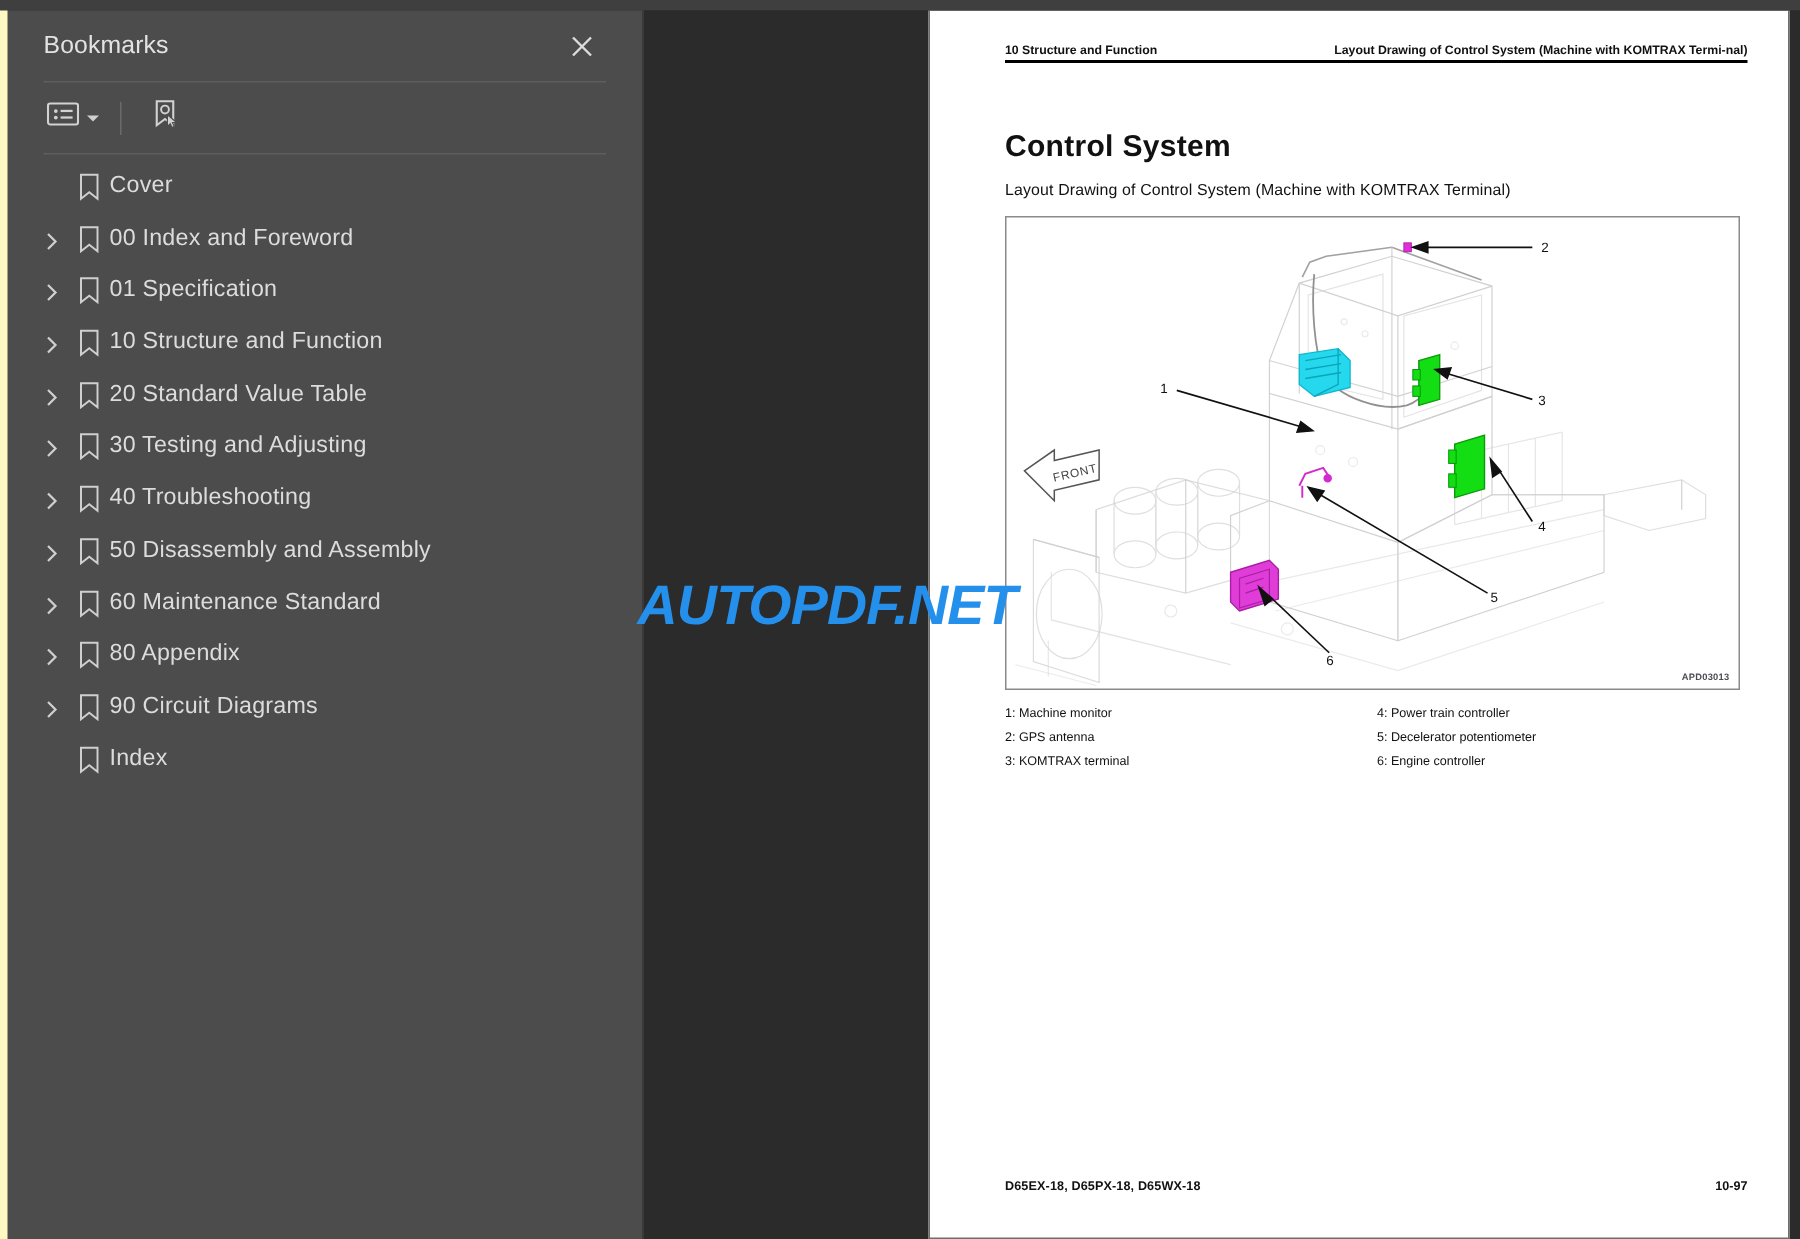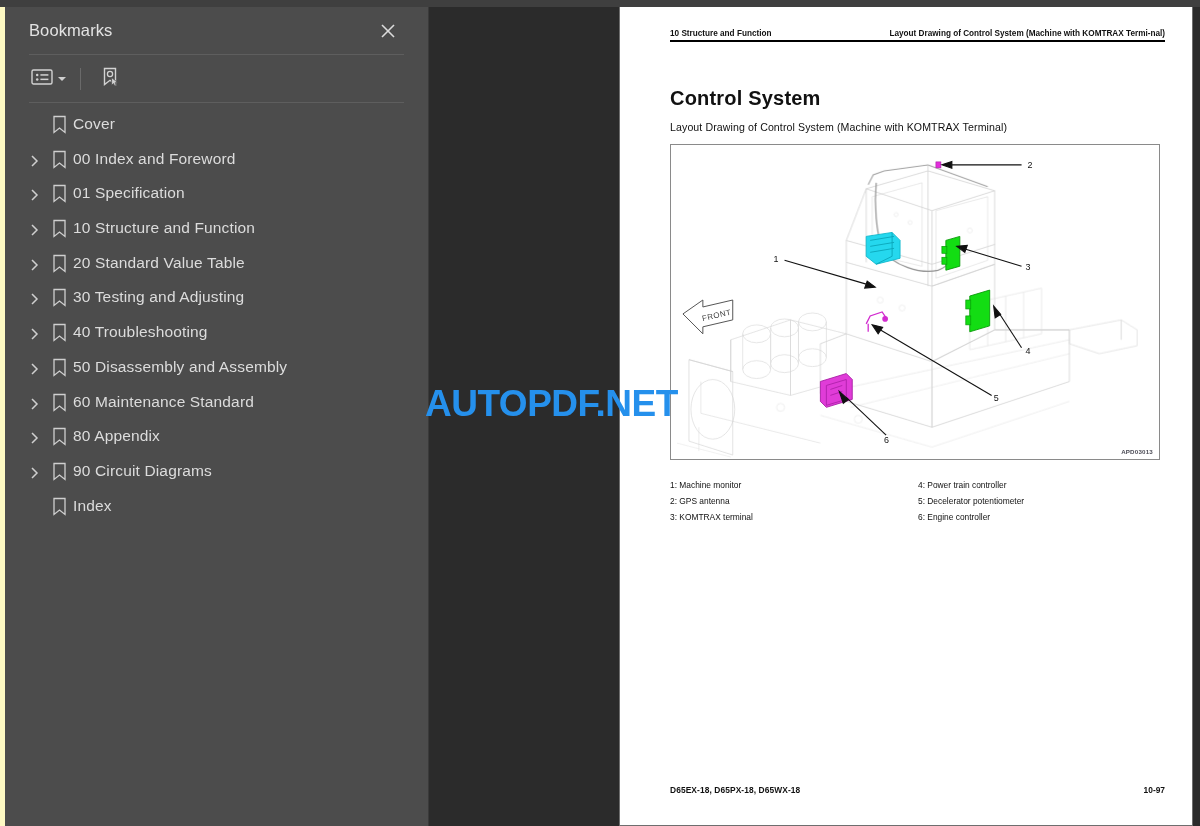--- a/index.html
+++ b/index.html
@@ -116,21 +116,21 @@
     background: #fff; overflow: hidden;
   }
   .figure svg { display: block; width: 100%; height: 100%; }
   .fig-code {
     position: absolute; right: 6px; bottom: 4px;
     font-size: 6.2px; font-weight: bold; color: #4b4b55; letter-spacing: .2px;
   }
 
   
   .legend {
-    position: absolute; left: 50px; top: 470px; width: 490px;
+    position: absolute; left: 50px; top: 460px; width: 490px;
     display: grid; grid-template-columns: 1fr 1fr; column-gap: 0px; row-gap: 0px;
   }
   .legend-item { font-size: 8.4px; color: #111; line-height: 16.2px; white-space: nowrap; }
   .legend-col-2 .legend-item { padding-left: 3px; }
 
   
   .doc-footer {
     position: absolute; left: 50px; right: 27px; top: 778px;
     display: flex; justify-content: space-between; align-items: baseline;
   }
@@ -138,20 +138,21 @@
   .foot-right { font-size: 8.4px; font-weight: bold; color: #111; }
 
   
   .watermark {
     position: absolute; left: 425px; top: 383px;
     font-size: 37px; font-weight: bold; letter-spacing: -0.5px;
     color: #2590ec;
     pointer-events: none; user-select: none;
     font-family: "Liberation Sans", sans-serif;
     white-space: nowrap;
+    font-style: italic;
   }
 </style>
 </head>
 <body>
 
 <div id="app">
 
   <div class="window-strip"></div>
 
   <div class="sidebar">

